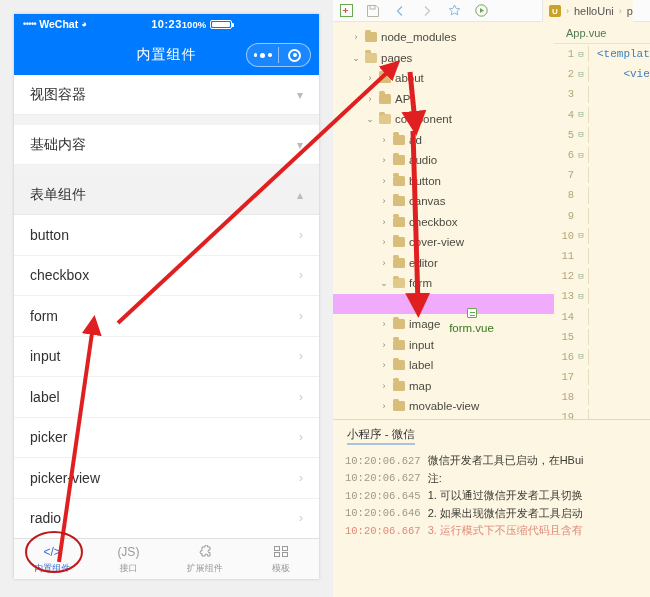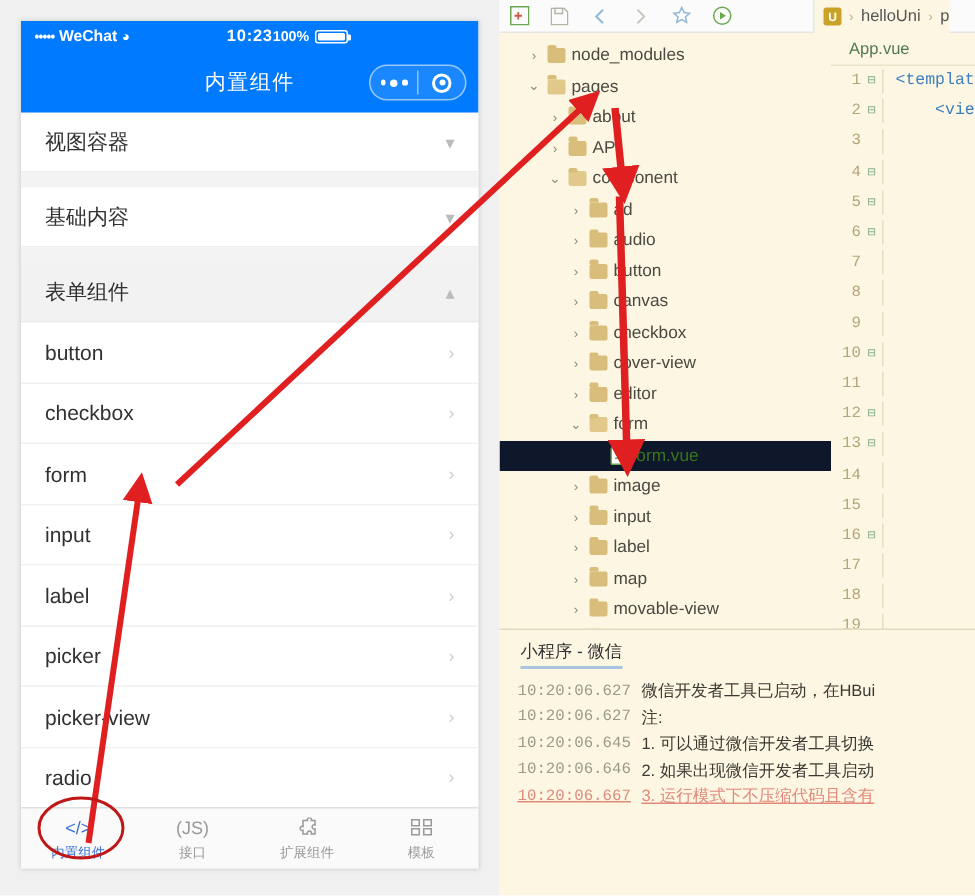--- a/index.html
+++ b/index.html
@@ -122,21 +122,21 @@
 
   .ide-mid { position:absolute; left:0; top:22px; width:317px; height:423px; display:flex; }
   .tree {
     width: 221px; height:100%; background:#fdf6e3; overflow:hidden;
     padding-top: 5px; font-size: 11.5px; color:#4a4a42;
   }
   .tnode {
     height: 20.5px; display:flex; align-items:center; gap:4px;
     padding-right:4px; white-space:nowrap;
   }
-  .tnode.sel { background:#0f172a; }
+  .tnode.sel { background:#f0abfc;flex-direction:column; }
   .tw { width: 10px; text-align:center; color:#8a8a78; font-size:9px; flex:0 0 10px;}
   .folder {
     width:12px;height:10px;background:#d9bd7a;border-radius:1.5px;position:relative;flex:0 0 12px;
   }
   .folder::before {
     content:""; position:absolute; left:0; top:-2.5px; width:6px; height:3px;
     background:#d9bd7a; border-radius:1.5px 1.5px 0 0;
   }
   .folder.open { background:#e0c98b; }
   .fileico {
@@ -166,21 +166,21 @@
   }
   .con-title {
     padding: 7px 0 4px 14px; font-size: 11.5px; color:#333;
   }
   .con-title u { text-decoration:none; border-bottom:2px solid #a8c4e0; padding-bottom:3px; }
   .con-lines { padding: 6px 0 0 12px; font-size: 10.5px;
     font-family:"Liberation Mono","DejaVu Sans Mono", monospace; }
   .cl { display:flex; gap:7px; height: 17.5px; align-items:center; white-space:nowrap; }
   .cl .ts { color:#9a9a8a; }
   .cl .msg { color:#3a3a33; font-family:"Liberation Sans", sans-serif; font-size:11px;}
-  .cl.warn .msg, .cl.warn .ts { color:#e08a7a;text-decoration:underline; }
+  .cl.warn .msg, .cl.warn .ts { color:#e08a7a; }
 
   
   #anno { position:absolute; left:0; top:0; width:650px; height:597px; pointer-events:none; }
 </style>
 </head>
 <body>
 
 <div id="root">
 
   <div id="sim-outer">

